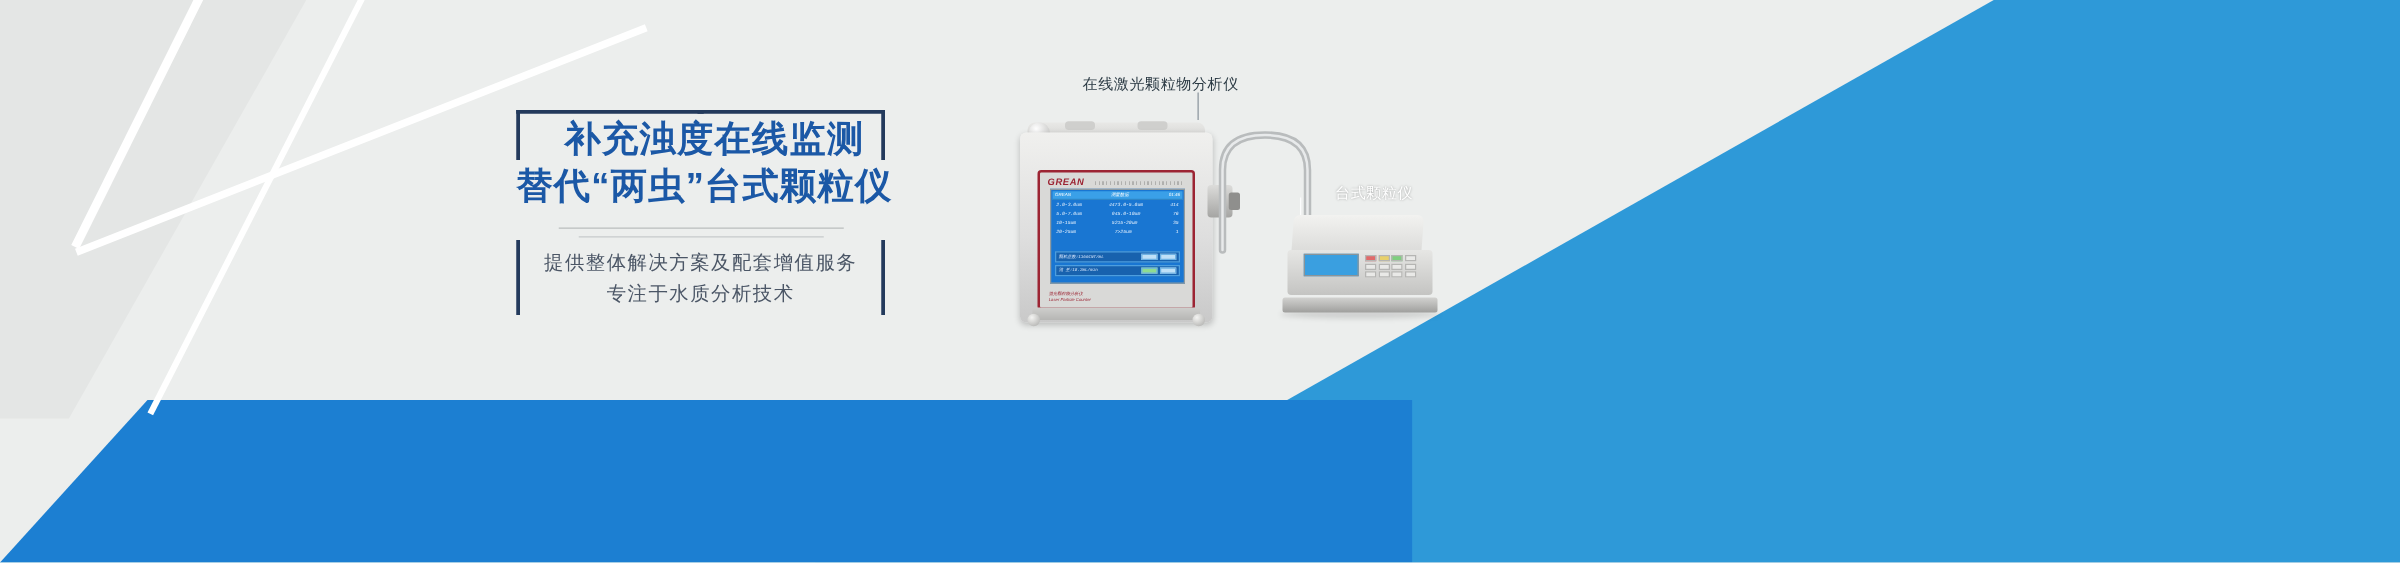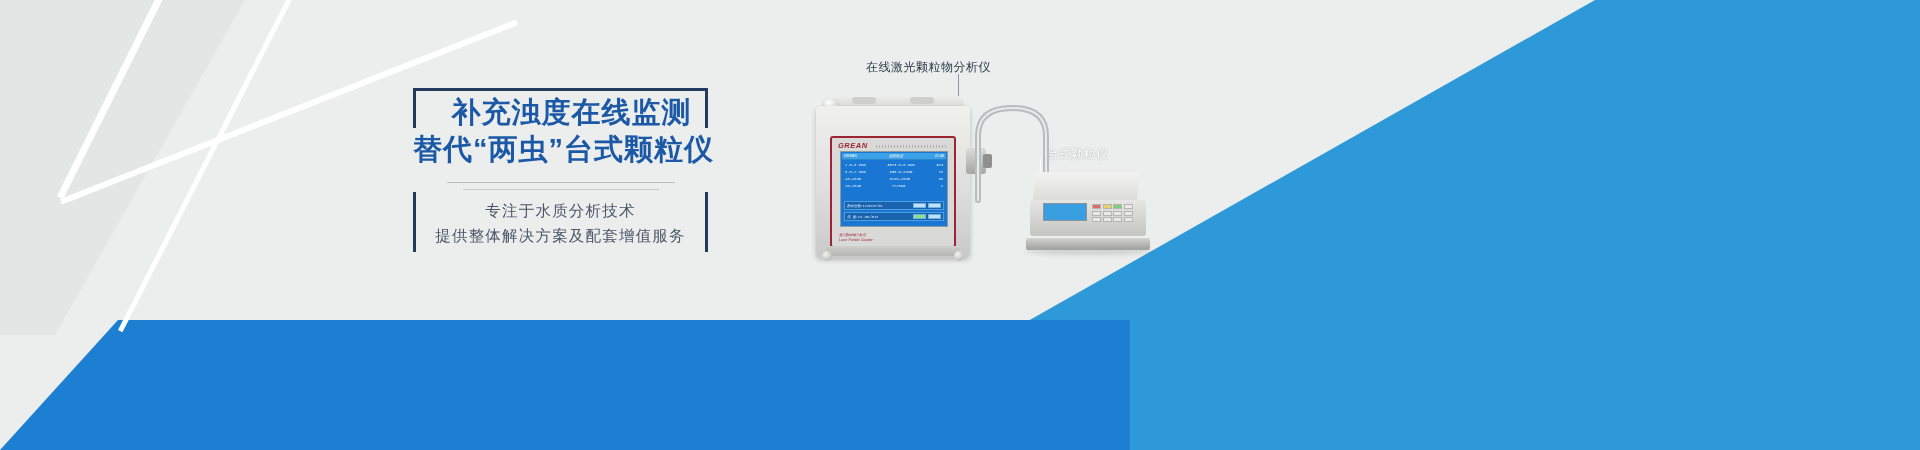--- a/index.html
+++ b/index.html
@@ -135,21 +135,21 @@
   
   .callout {
     position:absolute;
     color:#ffffff;
     font-size:12px;
     letter-spacing:0.5px;
     white-space:nowrap;
     text-shadow:0 0 2px rgba(0,0,0,.35);
   }
   .callout-1 { left:866px; top:59px; color:#2b3a44; text-shadow:none; }
-  .callout-2 { left:1046px; top:146px; }
+  .callout-2 { left:1046px; top:146px;padding-left:22px; }
   .leader {
     position:absolute;
     background:#ffffff;
     opacity:.85;
   }
   .leader-1 { left:958px; top:74px; width:1px; height:22px; background:#7b8790; }
   .leader-2 { left:1040px; top:158px; width:1px; height:34px; background:#ffffff; }
 
   
   .analyzer {
@@ -391,22 +391,22 @@
 
     <div class="headline">
       <span class="h-line1">补充浊度在线监测</span>
       <span class="h-line2">替代“两虫”台式颗粒仪</span>
     </div>
 
     <div class="divider"></div>
     <div class="divider2"></div>
 
     <div class="subcopy">
+      <span>提供整体解决方案及配套增值服务</span>
       <span>专注于水质分析技术</span>
-      <span>提供整体解决方案及配套增值服务</span>
     </div>
   </div>
 
   <div class="callout callout-1">在线激光颗粒物分析仪</div>
   <div class="leader leader-1"></div>
   <div class="callout callout-2">台式颗粒仪</div>
   <div class="leader leader-2"></div>
 
   <div class="analyzer">
     <div class="an-top"></div>

